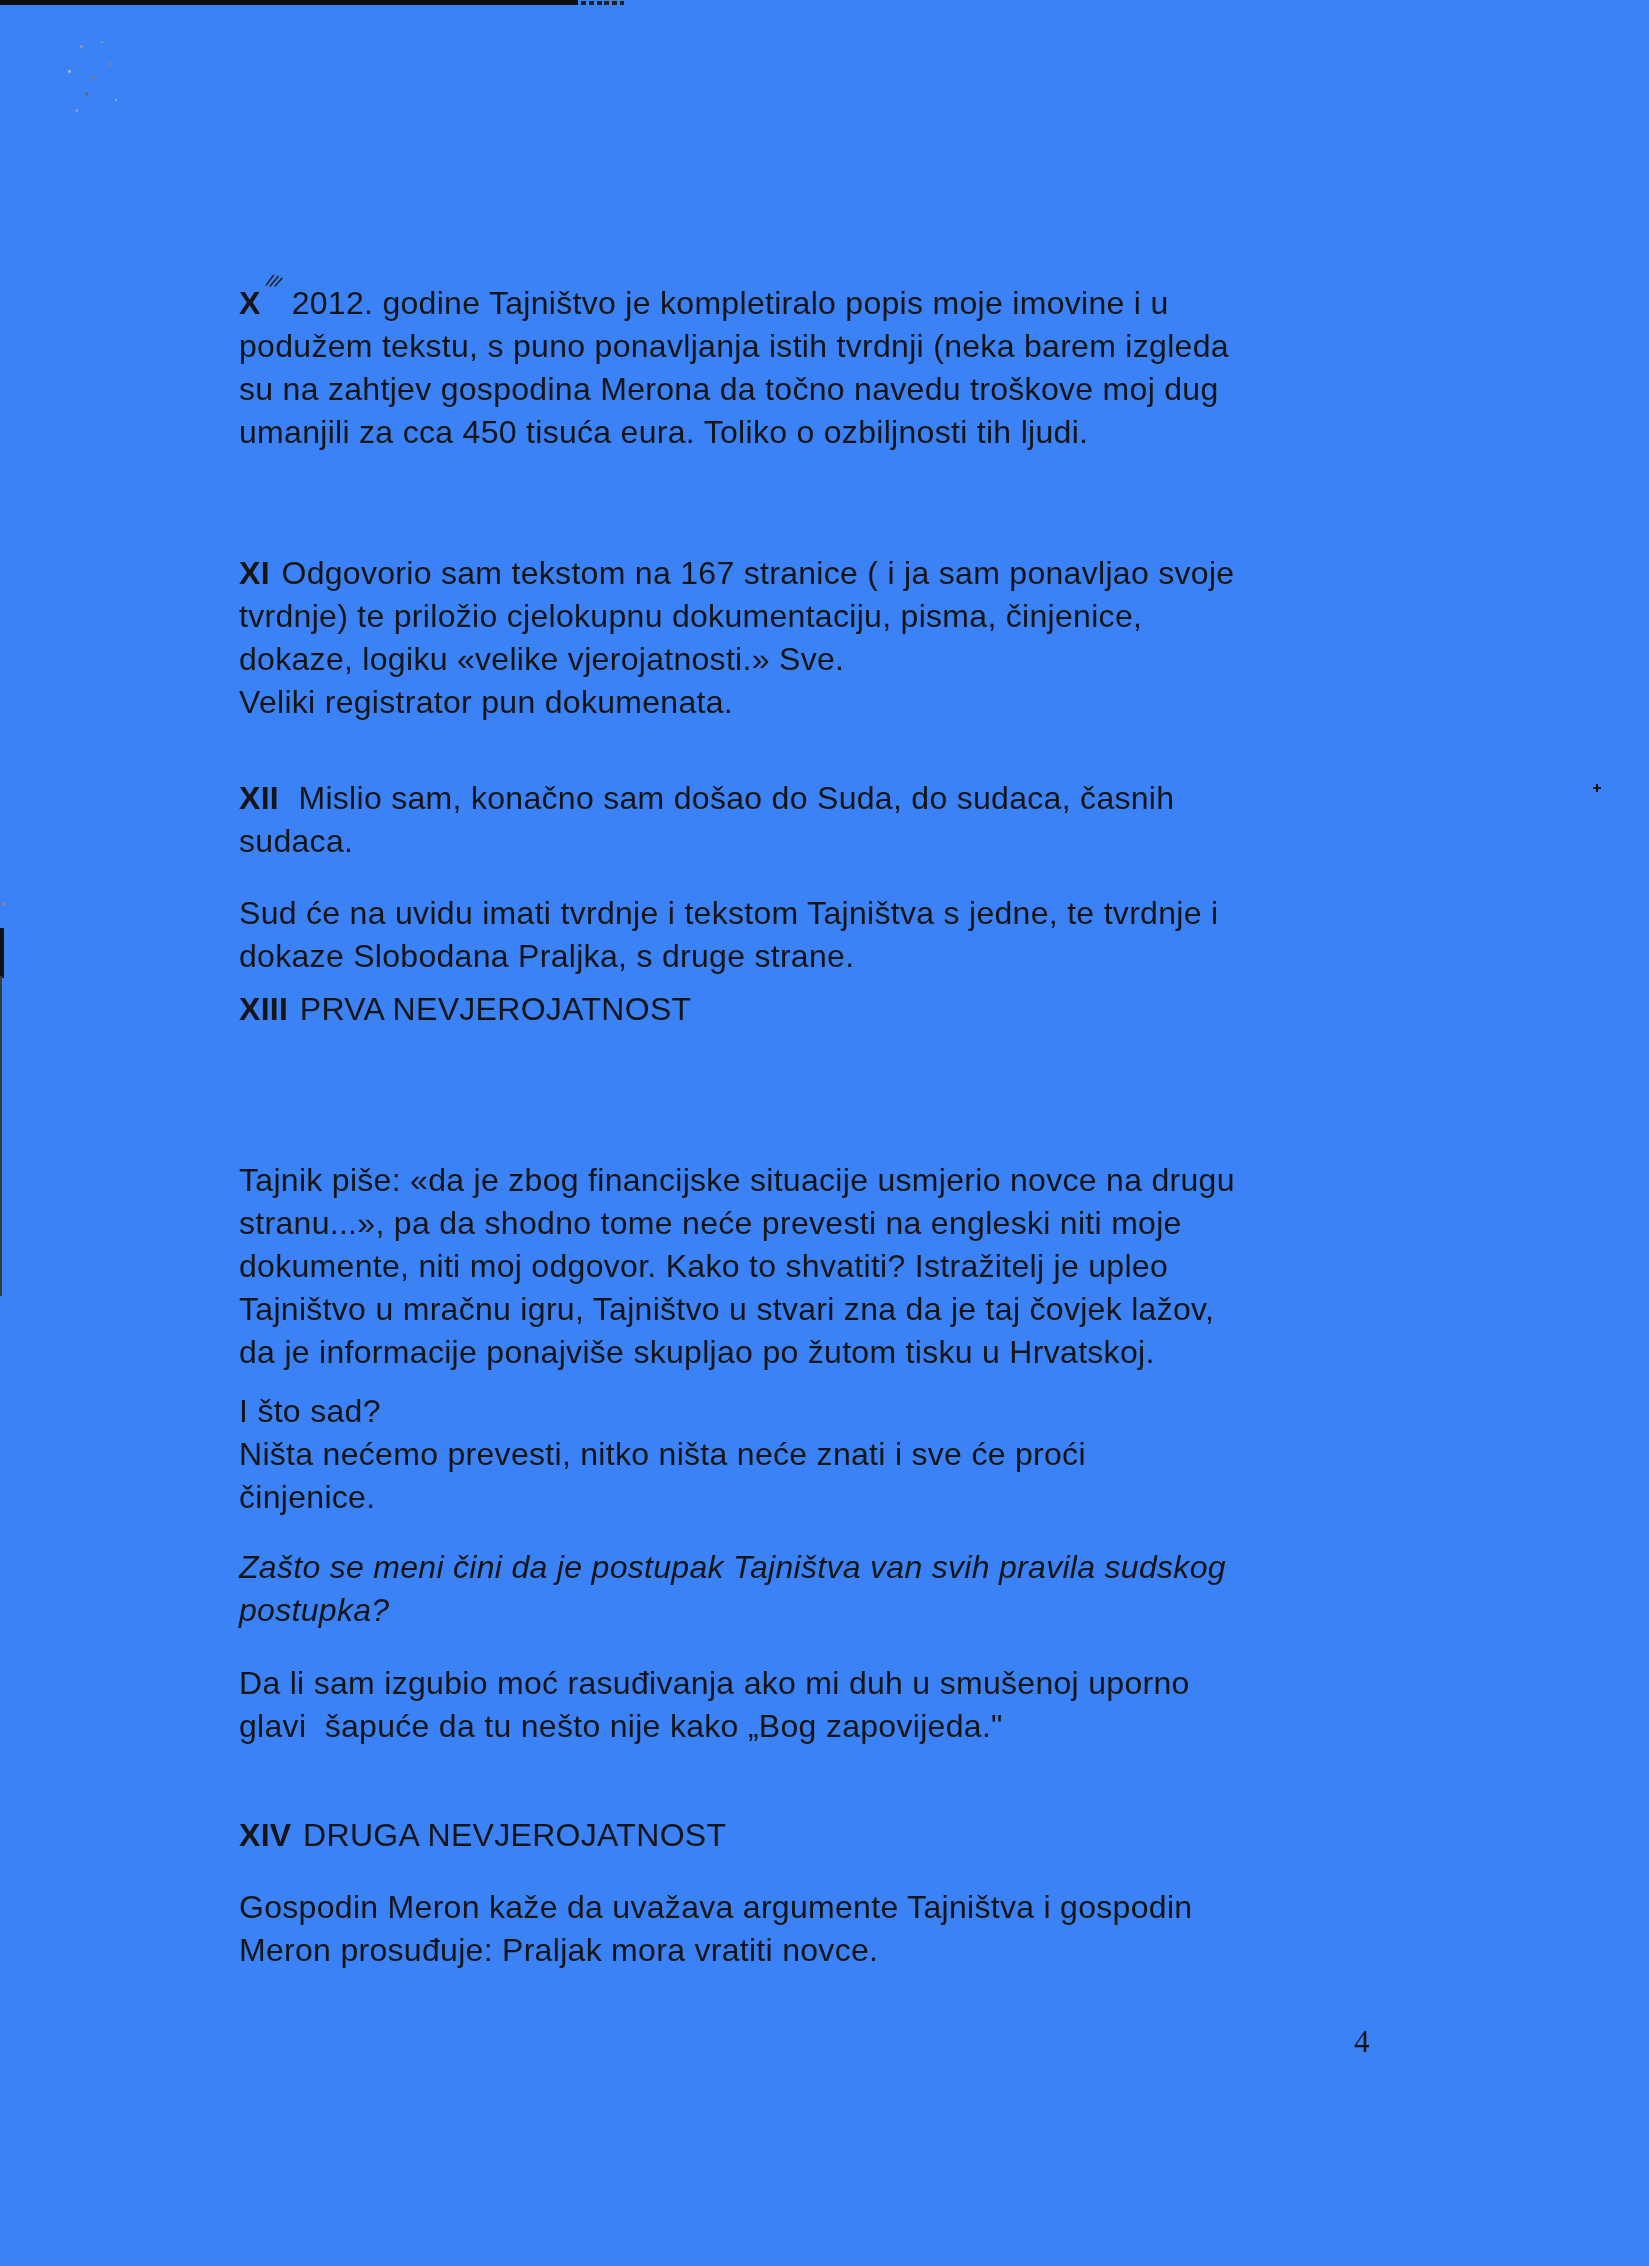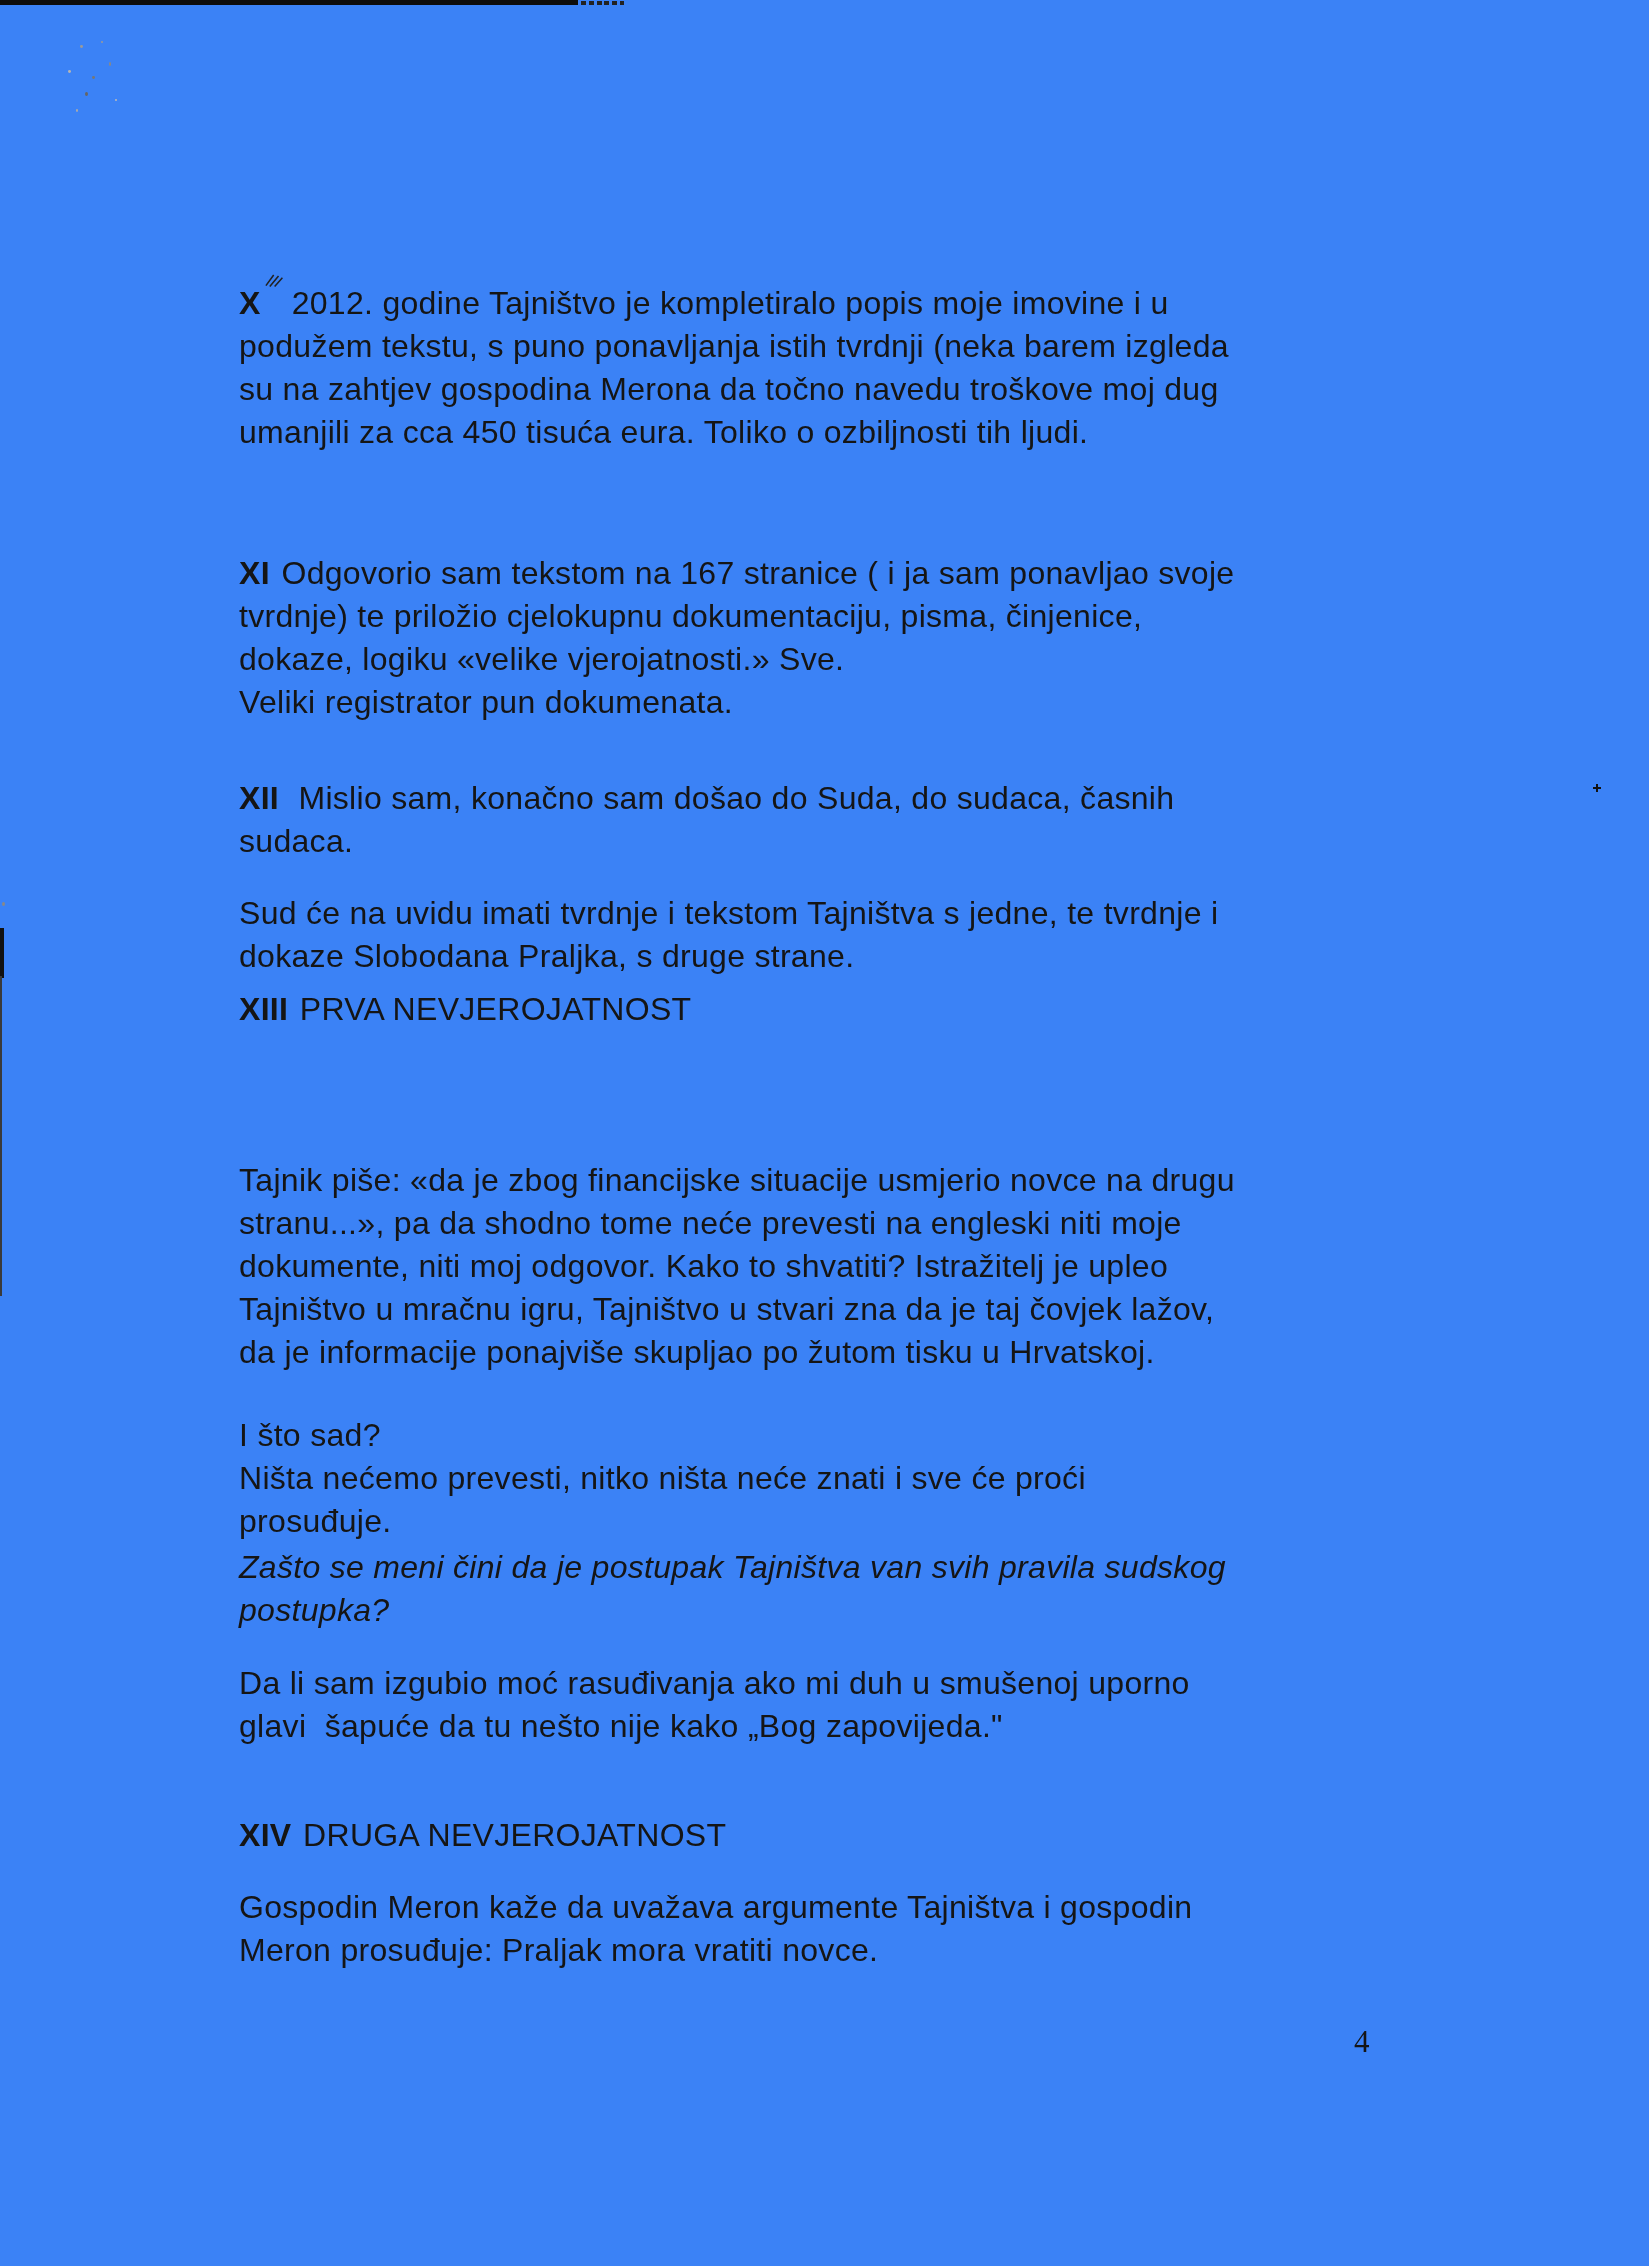--- a/index.html
+++ b/index.html
@@ -85,24 +85,24 @@
   </div>
 
   <div class="block" style="top:1159px;">
     <div class="line">Tajnik piše: «da je zbog financijske situacije usmjerio novce na drugu</div>
     <div class="line">stranu...», pa da shodno tome neće prevesti na engleski niti moje</div>
     <div class="line">dokumente, niti moj odgovor. Kako to shvatiti? Istražitelj je upleo</div>
     <div class="line">Tajništvo u mračnu igru, Tajništvo u stvari zna da je taj čovjek lažov,</div>
     <div class="line">da je informacije ponajviše skupljao po žutom tisku u Hrvatskoj.</div>
   </div>
 
-  <div class="block" style="top:1390px;margin-top:24px;">
+  <div class="block" style="top:1390px;">
     <div class="line">I što sad?</div>
     <div class="line">Ništa nećemo prevesti, nitko ništa neće znati i sve će proći</div>
-    <div class="line">prosuđuje.</div>
+    <div class="line">činjenice.</div>
   </div>
 
   <div class="block" style="top:1546px;font-style:italic;">
     <div class="line">Zašto se meni čini da je postupak Tajništva van svih pravila sudskog</div>
     <div class="line">postupka?</div>
   </div>
 
   <div class="block" style="top:1662px;">
     <div class="line">Da li sam izgubio moć rasuđivanja ako mi duh u smušenoj uporno</div>
     <div class="line">glavi  šapuće da tu nešto nije kako „Bog zapovijeda."</div>

